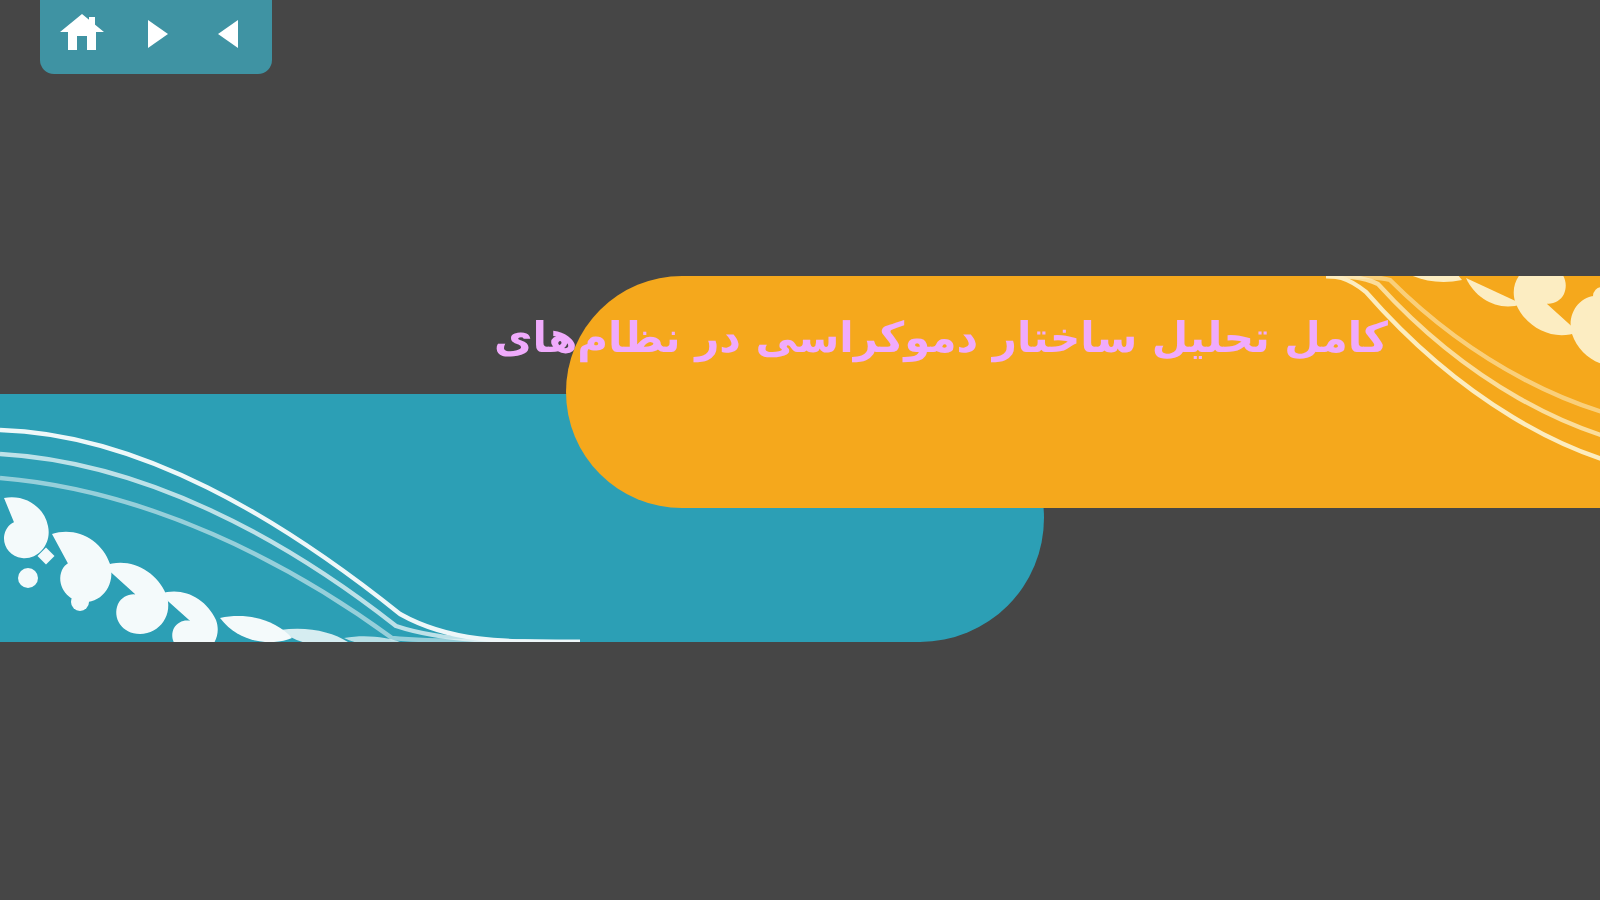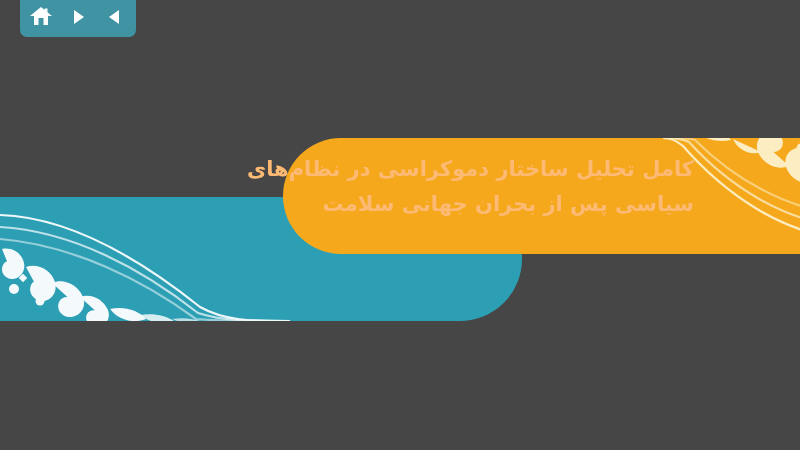--- a/index.html
+++ b/index.html
@@ -83,21 +83,21 @@
   }
 
   
   #title-block {
     position: absolute;
     right: 106px;
     top: 152px;
     width: 420px;
     text-align: right;
     direction: rtl;
-    color: #fdba74;
+    color: #f0abfc;
     font-size: 21px;
     line-height: 35px;
     font-weight: bold;
     letter-spacing: 0px;
     z-index: 5;
     pointer-events: none;
   }
   .title-line { display: block; white-space: nowrap; }
 </style>
 </head>
@@ -150,21 +150,20 @@
         <path d="M38,-2 c-14,2 -26,-1 -34,-6 c12,-3 24,-2 34,6z" opacity="0.85"></path>
         <rect x="154" y="34" width="6" height="6" transform="rotate(45 157 37)"></rect>
         <rect x="126" y="18" width="5" height="5" transform="rotate(45 128 20)"></rect>
         <rect x="100" y="6" width="4.5" height="4.5" transform="rotate(45 102 8)"></rect>
       </g>
     </svg>
   </div>
 
   <div id="title-block">
     <span class="title-line">کامل تحلیل ساختار دموکراسی در نظام‌های</span>
-    <span class="title-line">سیاسی پس از بحران جهانی سلامت</span>
   </div>
 
   <div id="navbar">
     <div class="navbtn" title="back">
       <svg width="20" height="20" viewBox="0 0 20 20">
         <polygon points="14,3 14,17 4,10" fill="#ffffff"></polygon>
       </svg>
     </div>
     <div class="navbtn" title="forward">
       <svg width="20" height="20" viewBox="0 0 20 20">

